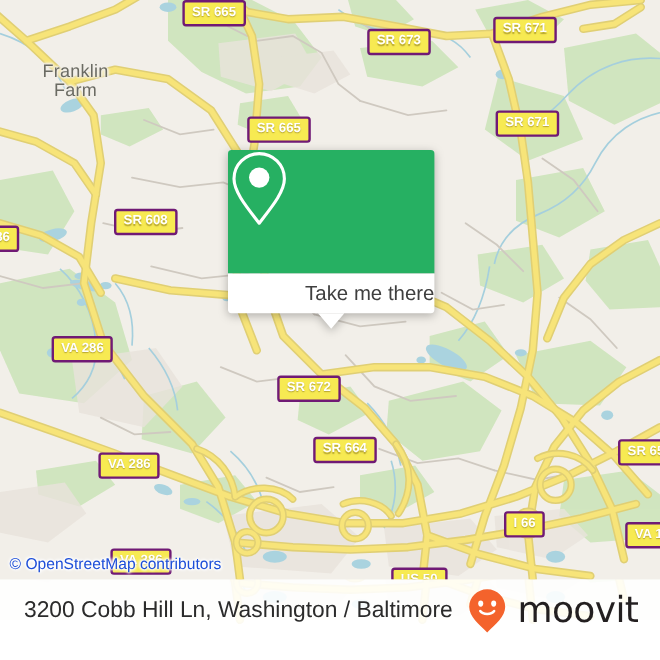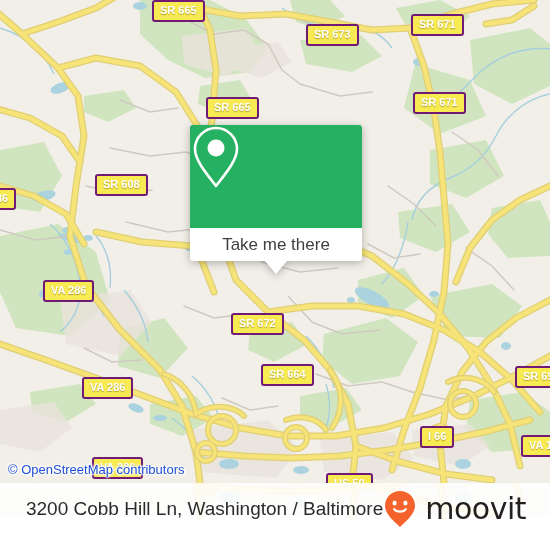--- a/index.html
+++ b/index.html
@@ -29,31 +29,31 @@
           font-family:"Liberation Sans",sans-serif;
           text-shadow:1px 0 2px #fff,-1px 0 2px #fff,0 1px 2px #fff,0 -1px 2px #fff,
                       1px 1px 3px #fff,-1px -1px 3px #fff;}
 
   
   #card{position:absolute;left:190px;top:125px;width:172px;
         filter:drop-shadow(0 2px 4px rgba(0,0,0,.28));}
   #card-top{height:103px;background:#26b062;border-radius:3px 3px 0 0;
             display:flex;align-items:center;justify-content:center;}
   #card-bottom{height:33px;background:#fff;border-radius:0 0 3px 3px;
-               display:flex;align-items:center;justify-content:center;}
+               display:flex;align-items:center;justify-content:flex-end;}
   #card-label{color:#3f3f3f;font-size:17px;font-family:"Liberation Sans",sans-serif;}
   #card-tail{position:absolute;left:50%;margin-left:-11px;top:136px;width:0;height:0;
              border-left:11px solid transparent;border-right:11px solid transparent;
              border-top:13px solid #fff;}
 
   
   #footer{position:absolute;left:0;top:483px;width:550px;height:67px;background:#fff;overflow:hidden;}
   #footer-bg{position:absolute;left:0;top:-483px;width:550px;height:550px;opacity:.10;}
   #footer-row{position:absolute;left:0;top:0;width:550px;height:67px;
-              display:flex;align-items:center;justify-content:center;
+              display:flex;align-items:center;justify-content:space-between;
               padding:0 18px 16px 20px;box-sizing:border-box;}
   #addr{color:#2b2b2b;font-size:19px;font-family:"Liberation Sans",sans-serif;white-space:nowrap;}
   #brand{display:flex;align-items:center;gap:8px;}
   #brand-word{color:#231f20;font-size:30px;line-height:30px;font-family:"DejaVu Sans",sans-serif;
               letter-spacing:-.5px;font-weight:500;}
 </style>
 </head>
 <body>
 
 <div id="app">
@@ -220,20 +220,22 @@
             <path d="M286,420 C300,414 318,418 326,430"></path>
             <path d="M448,382 C464,374 484,378 494,392"></path>
             <path d="M330,370 C344,388 344,410 332,428"></path>
             <path d="M164,374 C182,380 194,396 196,414"></path>
           </g>
         </g>
       </defs>
       <use href="#basemap"></use>
     </svg>
 
+    <div class="place" style="left:18px;top:52px;width:90px;">Franklin
+Farm</div>
 
     <div class="shield" style="left:152px;top:0px;">SR 665</div>
     <div class="shield" style="left:294px;top:24px;margin-left:12px;">SR 673</div>
     <div class="shield" style="left:411px;top:14px;">SR 671</div>
     <div class="shield" style="left:206px;top:97px;">SR 665</div>
     <div class="shield" style="left:413px;top:92px;">SR 671</div>
     <div class="shield" style="left:95px;top:174px;">SR 608</div>
     <div class="shield" style="left:-12px;top:188px;">86</div>
     <div class="shield" style="left:43px;top:280px;">VA 286</div>
     <div class="shield" style="left:231px;top:277px;margin-top:36px;">SR 672</div>

